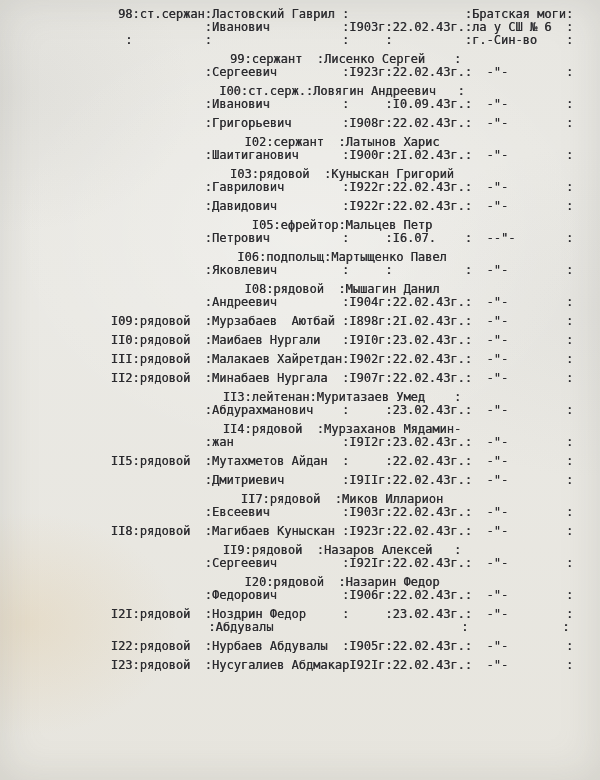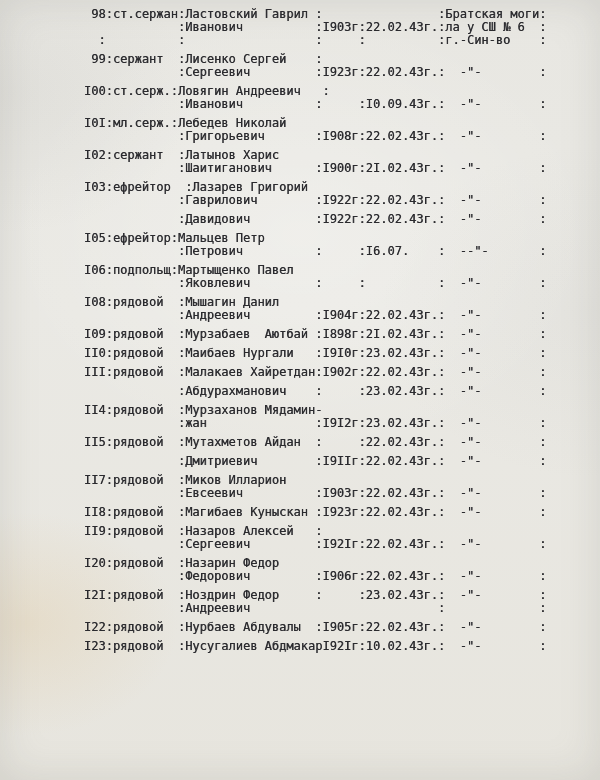--- a/index.html
+++ b/index.html
@@ -30,20 +30,21 @@
     inset: 0;
     padding: 8px 0 0 84px;
     font-family: "DejaVu Sans Mono", "Liberation Mono", monospace;
     font-size: 12px;
     line-height: 13px;
     color: #2a2a2e;
     text-shadow: 0.35px 0 0 rgba(40,40,44,0.75);
   }
   .entry {
     margin-bottom: 6px;
+    text-align: center;
   }
   .line {
     white-space: pre;
     height: 13px;
   }
 </style>
 </head>
 <body>
 
 <div class="paper"></div>
@@ -56,29 +57,28 @@
     </div>
     <div class="entry">
       <div class="line"> 99:сержант  :Лисенко Сергей    :</div>
       <div class="line">             :Сергеевич         :I923г:22.02.43г.:  -"-        :</div>
     </div>
     <div class="entry">
       <div class="line">I00:ст.серж.:Ловягин Андреевич   :</div>
       <div class="line">             :Иванович          :     :I0.09.43г.:  -"-        :</div>
     </div>
     <div class="entry">
-      <div class="line">I0I:мл.серж.:Лебедев Николай</div>
       <div class="line">             :Григорьевич       :I908г:22.02.43г.:  -"-        :</div>
     </div>
     <div class="entry">
       <div class="line">I02:сержант  :Латынов Харис</div>
       <div class="line">             :Шаитиганович      :I900г:2I.02.43г.:  -"-        :</div>
     </div>
     <div class="entry">
-      <div class="line">I03:ефрейтор  :Лазарев Григорий</div>
+      <div class="line">I03:рядовой  :Куныскан Григорий</div>
       <div class="line">             :Гаврилович        :I922г:22.02.43г.:  -"-        :</div>
     </div>
     <div class="entry">
       <div class="line">             :Давидович         :I922г:22.02.43г.:  -"-        :</div>
     </div>
     <div class="entry">
       <div class="line">I05:ефрейтор:Мальцев Петр</div>
       <div class="line">             :Петрович          :     :I6.07.    :  --"-       :</div>
     </div>
     <div class="entry">
@@ -92,20 +92,24 @@
     <div class="entry">
       <div class="line">I09:рядовой  :Мурзабаев  Аютбай :I898г:2I.02.43г.:  -"-        :</div>
     </div>
     <div class="entry">
       <div class="line">II0:рядовой  :Маибаев Нургали   :I9I0г:23.02.43г.:  -"-        :</div>
     </div>
     <div class="entry">
       <div class="line">III:рядовой  :Малакаев Хайретдан:I902г:22.02.43г.:  -"-        :</div>
     </div>
     <div class="entry">
+      <div class="line">II2:рядовой  :Минабаев Нургала  :I907г:22.02.43г.:  -"-        :</div>
+    </div>
+    <div class="entry">
+      <div class="line">II3:лейтенан:Муритазаев Умед    :</div>
       <div class="line">             :Абдурахманович    :     :23.02.43г.:  -"-        :</div>
     </div>
     <div class="entry">
       <div class="line">II4:рядовой  :Мурзаханов Мядамин-</div>
       <div class="line">             :жан               :I9I2г:23.02.43г.:  -"-        :</div>
     </div>
     <div class="entry">
       <div class="line">II5:рядовой  :Мутахметов Айдан  :     :22.02.43г.:  -"-        :</div>
     </div>
     <div class="entry">
@@ -121,21 +125,21 @@
     <div class="entry">
       <div class="line">II9:рядовой  :Назаров Алексей   :</div>
       <div class="line">             :Сергеевич         :I92Iг:22.02.43г.:  -"-        :</div>
     </div>
     <div class="entry">
       <div class="line">I20:рядовой  :Назарин Федор</div>
       <div class="line">             :Федорович         :I906г:22.02.43г.:  -"-        :</div>
     </div>
     <div class="entry">
       <div class="line">I2I:рядовой  :Ноздрин Федор     :     :23.02.43г.:  -"-        :</div>
-      <div class="line">             :Андреевич                          :             :</div>
+      <div class="line">             :Абдувалы                          :             :</div>
     </div>
     <div class="entry">
       <div class="line">I22:рядовой  :Нурбаев Абдувалы  :I905г:22.02.43г.:  -"-        :</div>
     </div>
     <div class="entry">
-      <div class="line">I23:рядовой  :Нусугалиев АбдмакарI92Iг:10.02.43г.:  -"-        :</div>
+      <div class="line">I23:рядовой  :Нусугалиев АбдмакарI92Iг:22.02.43г.:  -"-        :</div>
     </div>
   </div>
 
 </body></html>

